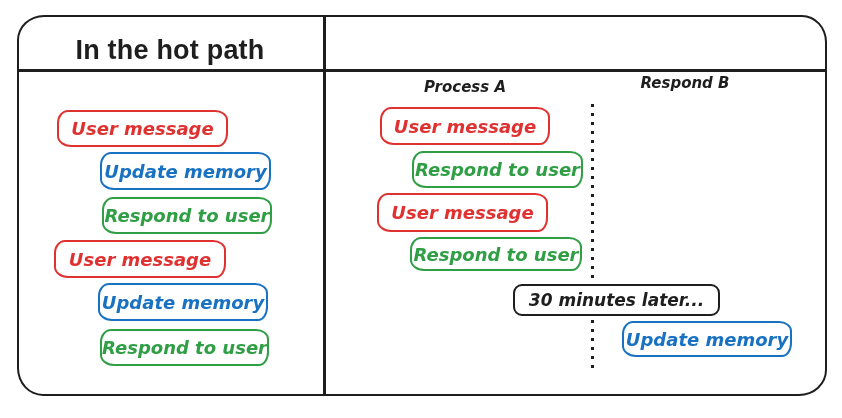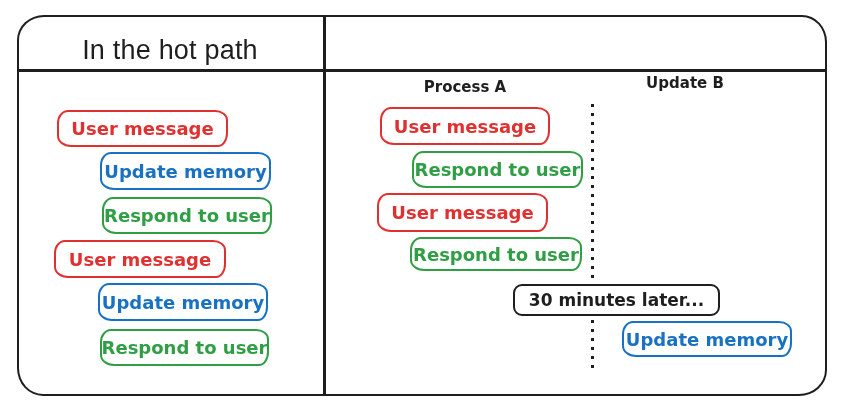--- a/index.html
+++ b/index.html
@@ -37,30 +37,31 @@
     width: 810px; height: 2.5px;
     background: var(--c-ink, #1e1e1e);
   }
   .panel-title {
     position: absolute;
     top: 15px; height: 70px;
     display: flex;
     align-items: center;
     justify-content: center;
     font-size: 27px;
-    font-weight: 400;
+    font-weight: 700;
     letter-spacing: 0.2px;
     color: var(--c-ink, #1e1e1e);
   }
   .panel-title.left  { left: 17px;  width: 306px; }
   .panel-title.right { left: 325px; width: 502px; }
 
   
   .hand {
     font-family: "DejaVu Sans", sans-serif;
+    font-style: italic;
     font-weight: 600;
   }
 
   .process-label {
     position: absolute;
     font-size: 15px;
     color: var(--c-ink, #1e1e1e);
     text-align: center;
     width: 110px;
   }
@@ -117,21 +118,21 @@
     <span>User message</span>
   </div>
   <div class="box blue hand" style="left:98px;top:283px;width:170px;height:38px">
     <span>Update memory</span>
   </div>
   <div class="box green hand" style="left:100px;top:329px;width:169px;height:37px">
     <span>Respond to user</span>
   </div>
 
   <div class="process-label hand" style="left:410px;top:78px;">Process A</div>
-  <div class="process-label hand" style="left:630px;top:74px;">Update B</div>
+  <div class="process-label hand" style="left:630px;top:74px;">Respond B</div>
 
   <div class="dotted-line"></div>
 
   <div class="box red hand" style="left:380px;top:107px;width:170px;height:38px">
     <span>User message</span>
   </div>
   <div class="box green hand" style="left:412px;top:151px;width:171px;height:37px">
     <span>Respond to user</span>
   </div>
   <div class="box red hand" style="left:377px;top:193px;width:171px;height:39px">

